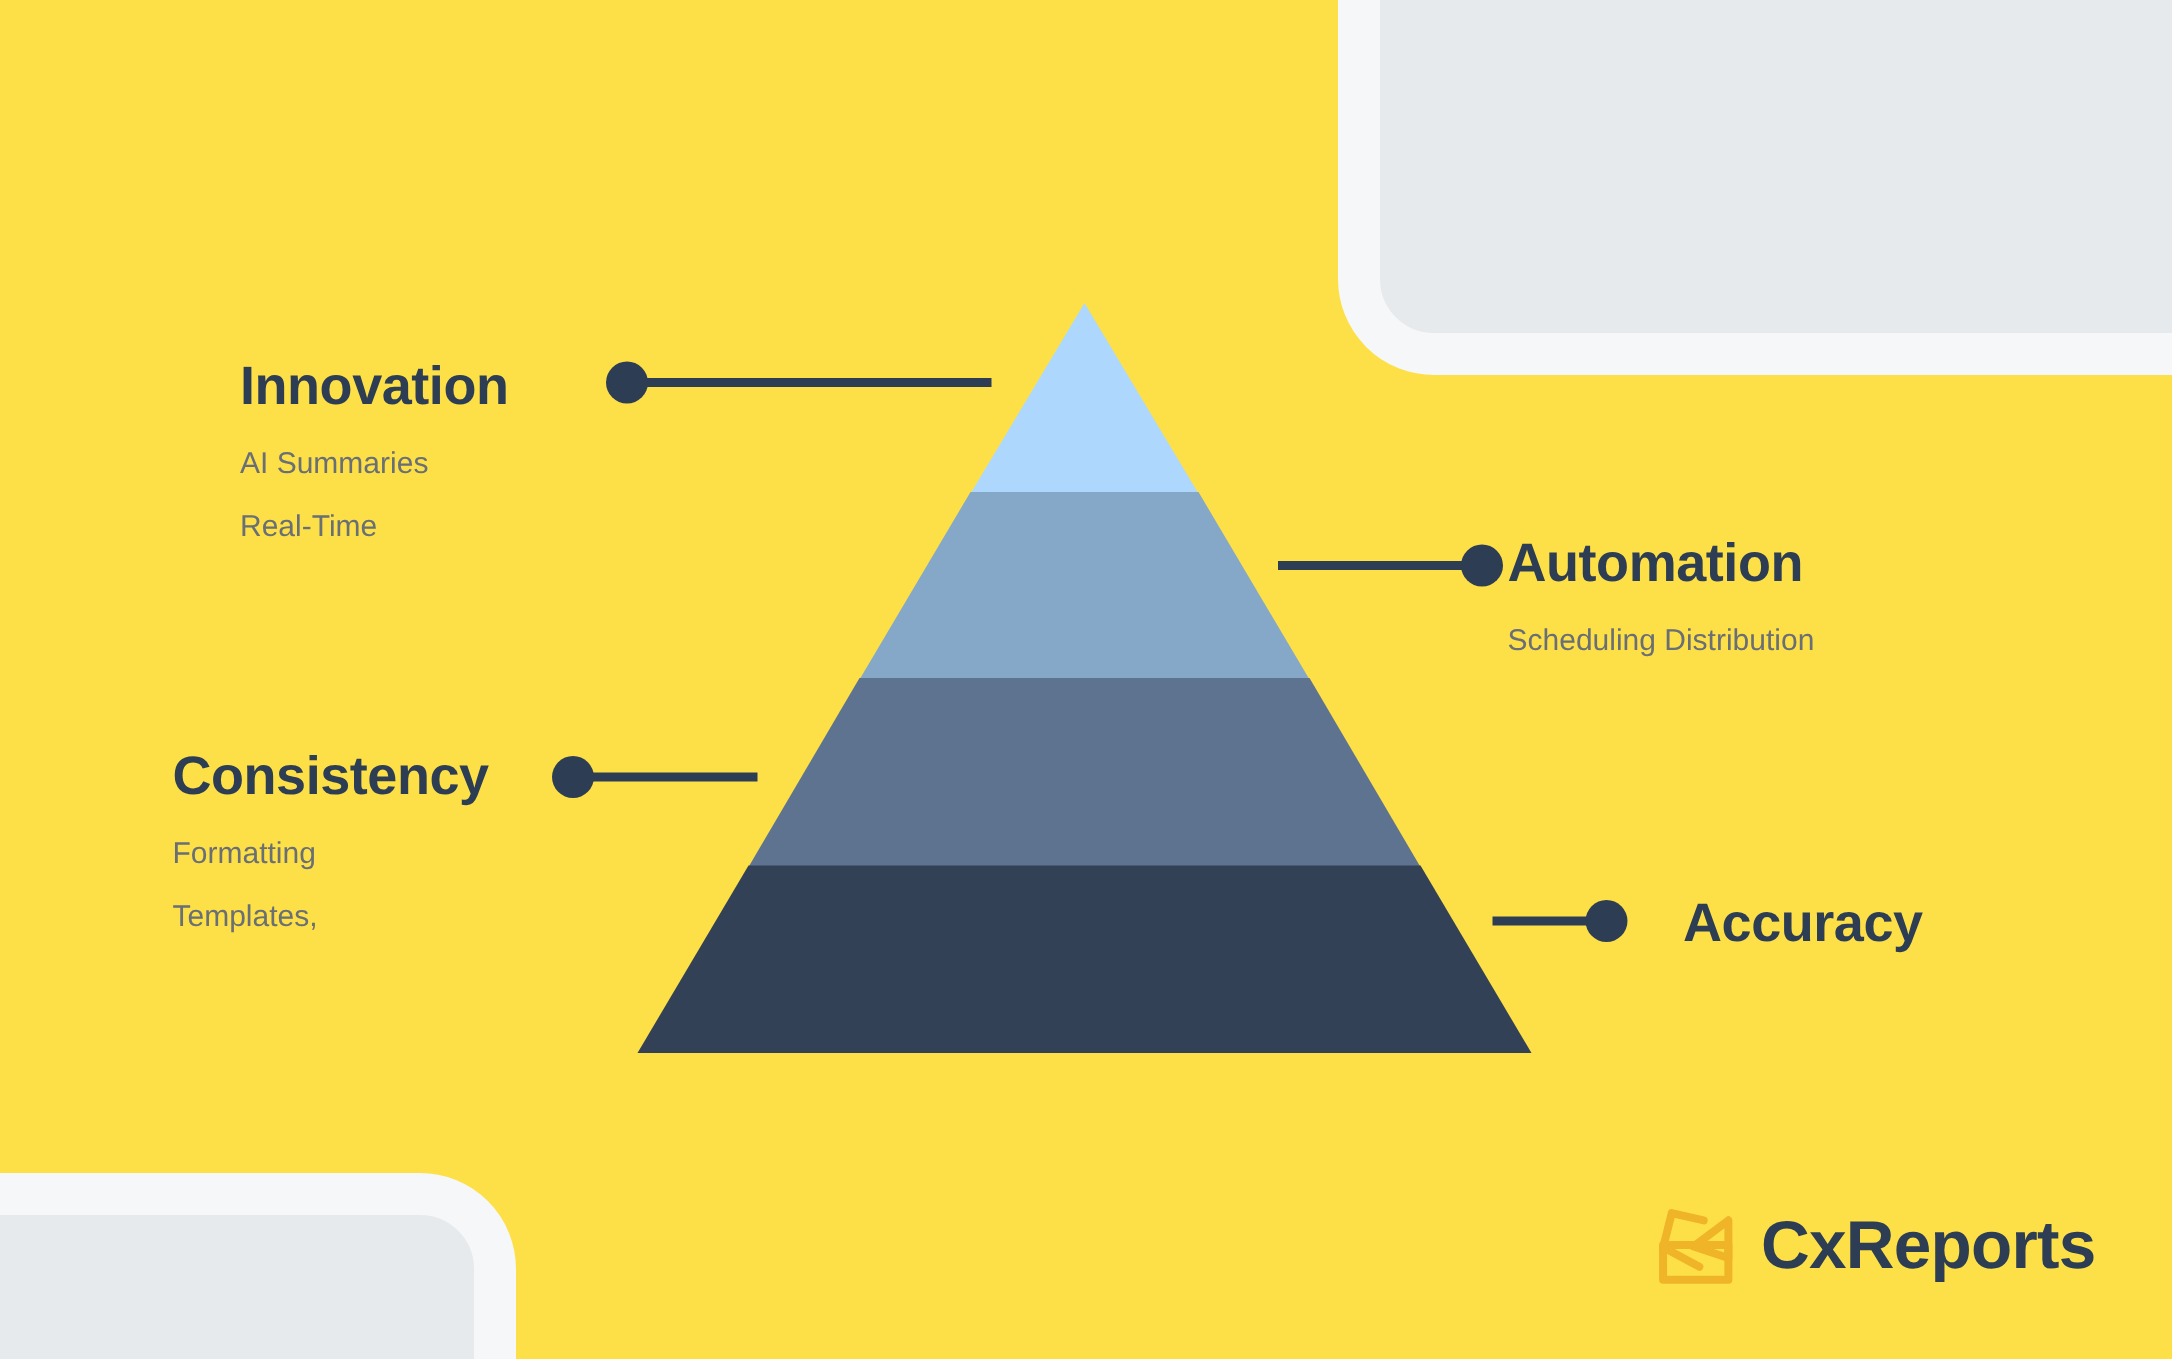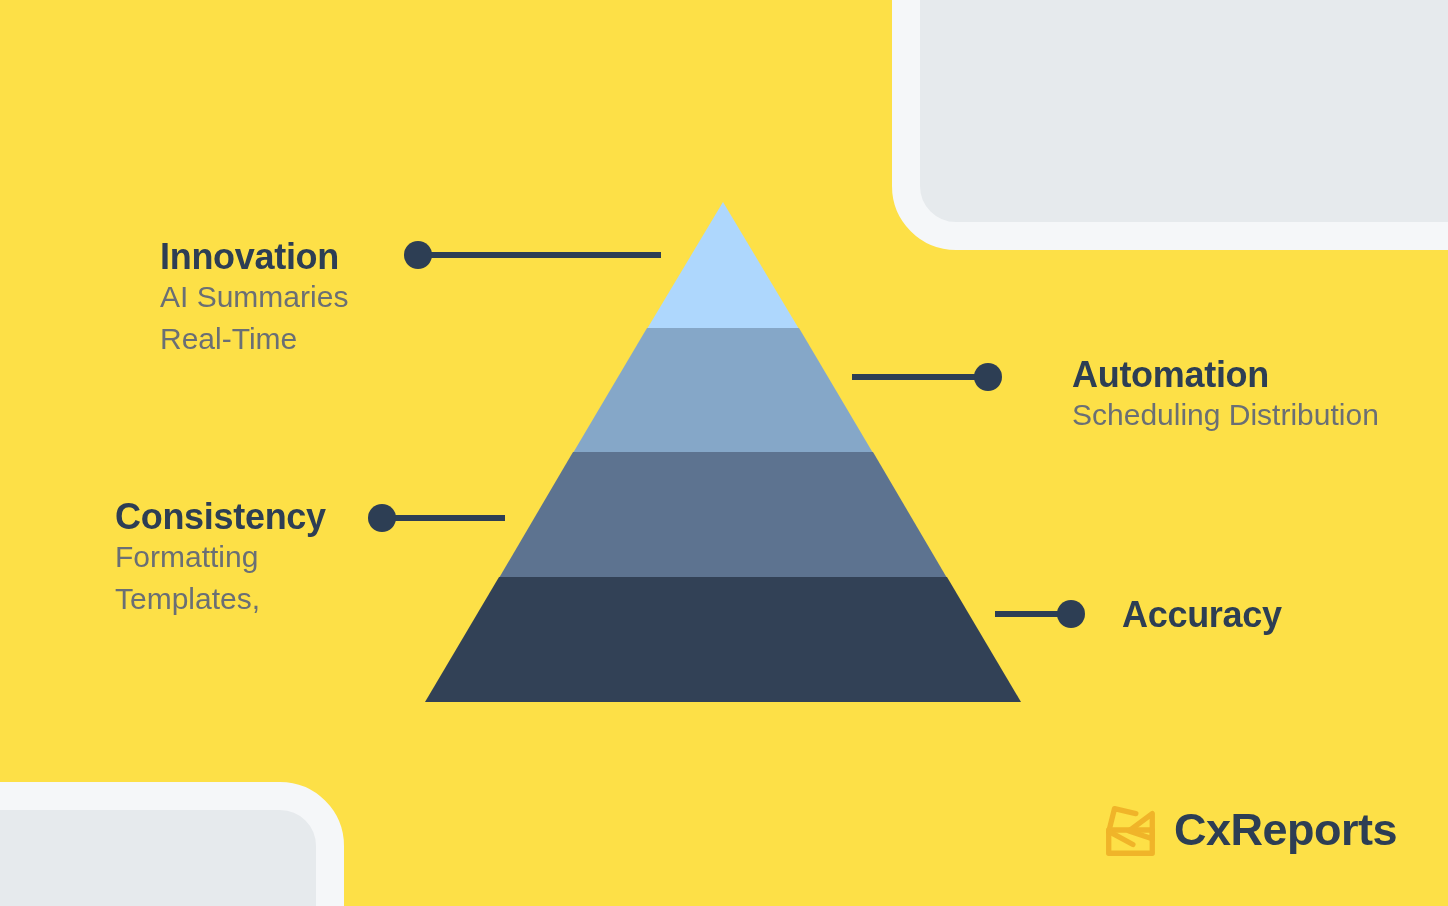--- a/index.html
+++ b/index.html
@@ -28,28 +28,28 @@
 
   .callout { position: absolute; }
   .callout .title {
     font-size: 36px;
     font-weight: 700;
     color: #2d3e54;
     line-height: 38px;
     letter-spacing: -0.3px;
   }
   .callout .subtitle {
-    margin-top: 0;
-    font-size: 30px;
+    margin-top: 12px;
+    font-size: 20px;
     font-weight: 400;
     color: #6a6f75;
     line-height: 42px;
   }
   .callout-innovation  { left: 160px;  top: 238px; }
-  .callout-automation  { left: 1072px; top: 356px; }
+  .callout-automation  { left: 1005px; top: 356px; }
   .callout-consistency { left: 115px;  top: 498px; }
   .callout-accuracy    { left: 1122px; top: 596px; text-align: center; }
 
   .logo {
     position: absolute;
     left: 1100px;
     top: 800px;
     display: flex;
     align-items: flex-end;
     gap: 14px;

